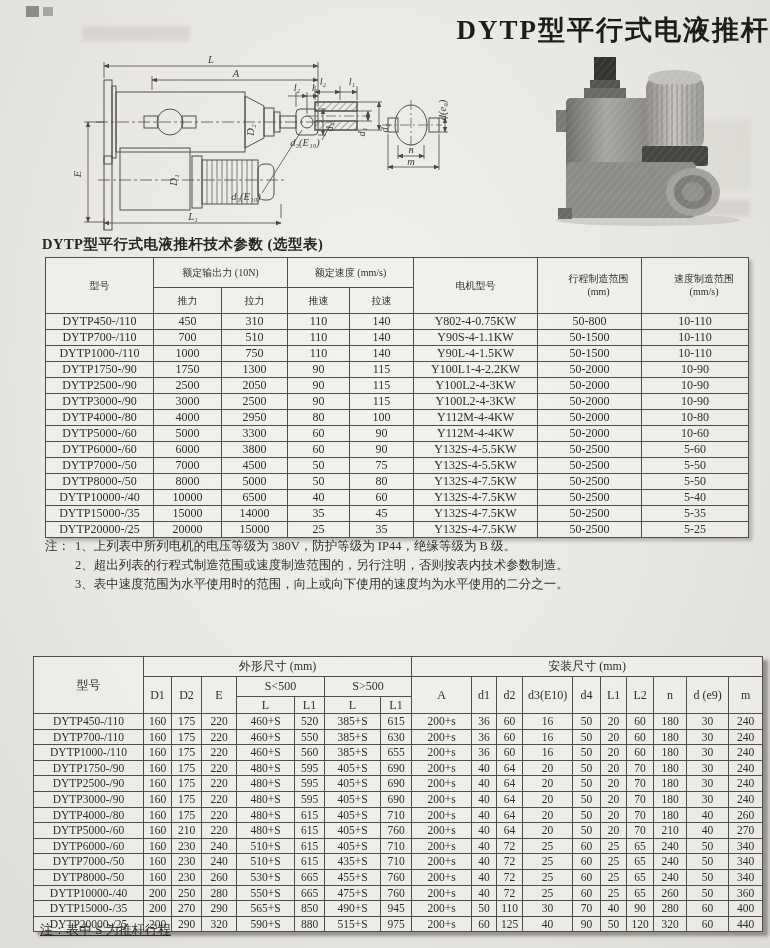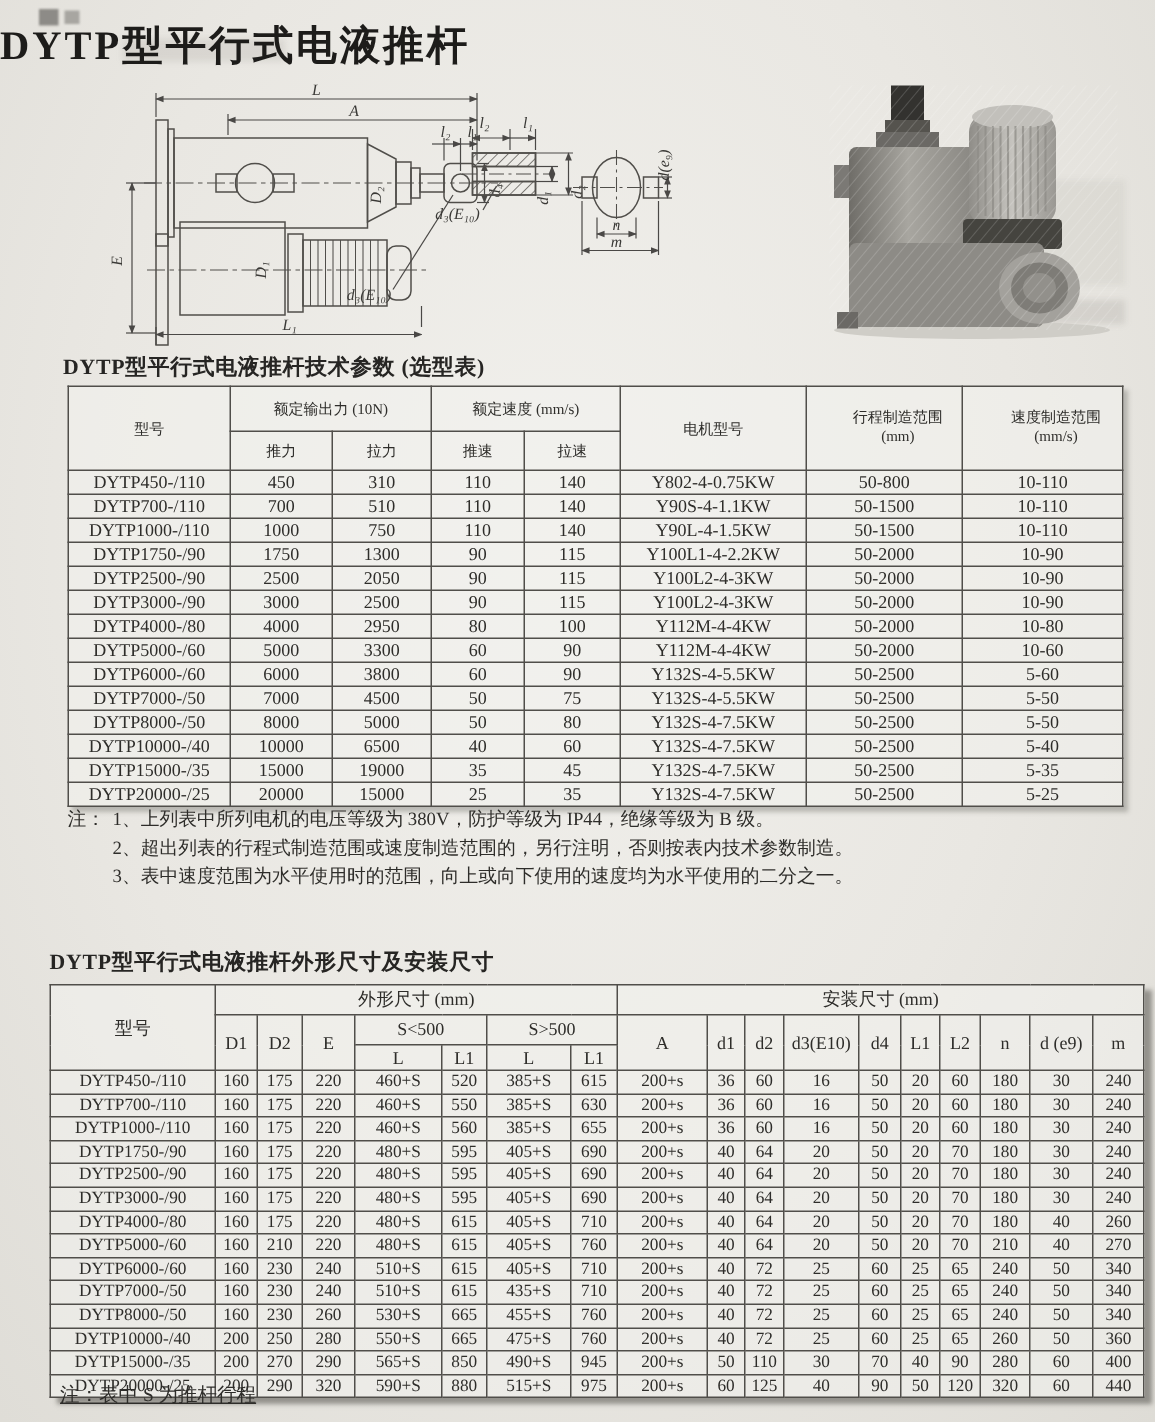--- a/index.html
+++ b/index.html
@@ -12,21 +12,21 @@
     overflow:hidden;
   }
   .page{
     position:absolute;inset:0;
     background:radial-gradient(ellipse at 48% 38%, #f1f0ec 0%, #e9e7e2 55%, #dedcd6 100%);
   }
   .smudge{position:absolute;filter:blur(2px);pointer-events:none;}
   .corner-mark{position:absolute;background:rgba(70,68,63,.55);filter:blur(.6px);}
   h1.title{
     position:absolute;top:12px;left:0;width:770px;margin:0;
-    text-align:left;font-size:27px;font-weight:bold;letter-spacing:2px;color:#1d1c1a;
+    text-align:right;font-size:27px;font-weight:bold;letter-spacing:2px;color:#1d1c1a;
   }
   svg.drawing{position:absolute;top:52px;left:0;}
   .caption{
     position:absolute;font-size:14.5px;font-weight:bold;color:#262523;letter-spacing:.5px;
   }
   .cap1{top:235px;left:42px;}
   .cap2{top:632px;left:33px;}
   table{
     position:absolute;border-collapse:collapse;table-layout:fixed;
     background:rgba(243,242,238,.55);
@@ -405,21 +405,21 @@
           <td>6500</td>
           <td>40</td>
           <td>60</td>
           <td>Y132S-4-7.5KW</td>
           <td>50-2500</td>
           <td>5-40</td>
         </tr>
         <tr>
           <td>DYTP15000-/35</td>
           <td>15000</td>
-          <td>19000</td>
+          <td>14000</td>
           <td>35</td>
           <td>45</td>
           <td>Y132S-4-7.5KW</td>
           <td>50-2500</td>
           <td>5-35</td>
         </tr>
         <tr>
           <td>DYTP20000-/25</td>
           <td>20000</td>
           <td>15000</td>
@@ -434,21 +434,20 @@
 
   <div class="notes">
     <div class="note-row">
       <span class="note-label">注：</span>
       <div class="note-item">1、上列表中所列电机的电压等级为 380V，防护等级为 IP44，绝缘等级为 B 级。</div>
       <div class="note-item">2、超出列表的行程式制造范围或速度制造范围的，另行注明，否则按表内技术参数制造。</div>
       <div class="note-item">3、表中速度范围为水平使用时的范围，向上或向下使用的速度均为水平使用的二分之一。</div>
     </div>
   </div>
 
-  <div class="caption cap2">DYTP型平行式电液推杆外形尺寸及安装尺寸</div>
 
   <table class="t2">
     <colgroup>
       <col style="width:110px">
         <col style="width:28px">
         <col style="width:30px">
         <col style="width:35px">
       <col style="width:58px">
         <col style="width:30px">
         <col style="width:56px">

